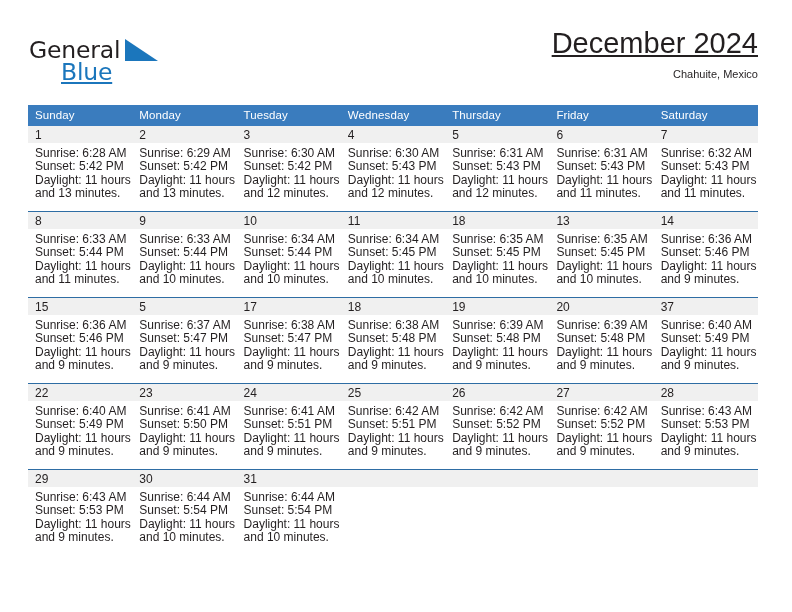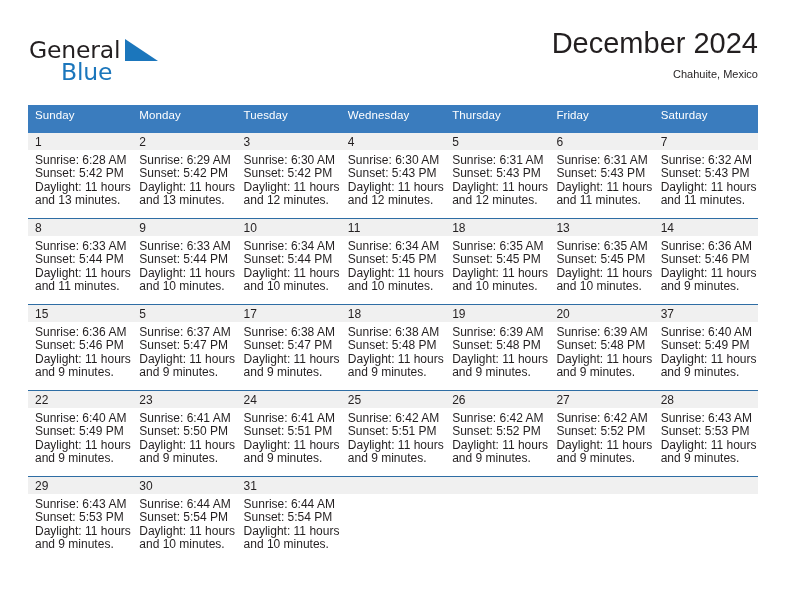--- a/index.html
+++ b/index.html
@@ -48,20 +48,21 @@
   }
   .brand-blue {
     position: absolute;
     left: 33px;
     top: 28px;
     font-size: 23.5px;
     letter-spacing: -0.2px;
     color: #1b76bc;
     font-family: "DejaVu Sans", sans-serif;
     font-weight: 400;
+    text-decoration: underline;
   }
   .brand-triangle {
     position: absolute;
     left: 97px;
     top: 9px;
     width: 0;
     height: 0;
     border-left: 33px solid #1b76bc;
     border-top: 22px solid transparent;
   }
@@ -72,20 +73,21 @@
     top: 0;
     text-align: right;
   }
   .cal-title {
     font-size: 29px;
     font-weight: 400;
     color: #231f20;
     line-height: 34px;
     white-space: nowrap;
     font-family: "Liberation Sans", sans-serif;
+    text-decoration: underline;
   }
   .cal-subtitle {
     font-size: 11px;
     font-weight: 400;
     color: #231f20;
     line-height: 19px;
     margin-top: 5px;
     white-space: nowrap;
   }
 
@@ -97,21 +99,21 @@
     width: 730px;
     border-collapse: collapse;
     table-layout: fixed;
   }
   .calendar th {
     background: #3a7cbe;
     color: #ffffff;
     font-size: 11.5px;
     font-weight: 400;
     text-align: left;
-    padding: 4px 0 12px 7px;
+    padding: 4px 0 5px 7px;
     height: 10px;
     border: none;
     letter-spacing: 0.1px;
   }
   .calendar td {
     vertical-align: top;
     padding: 0;
     border: none;
     border-top: 1.4px solid #2e6da4;
     width: 104.28px;

